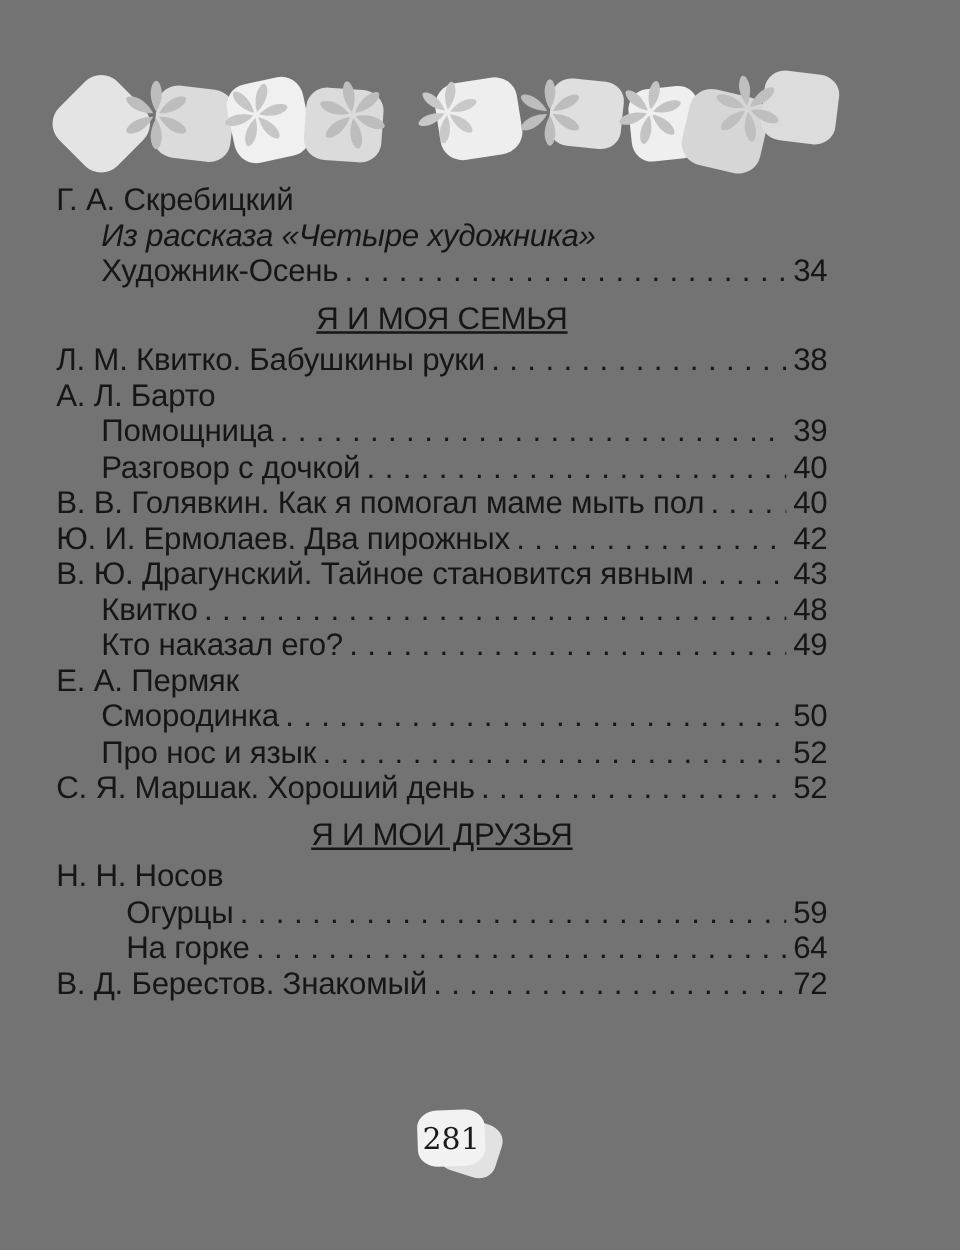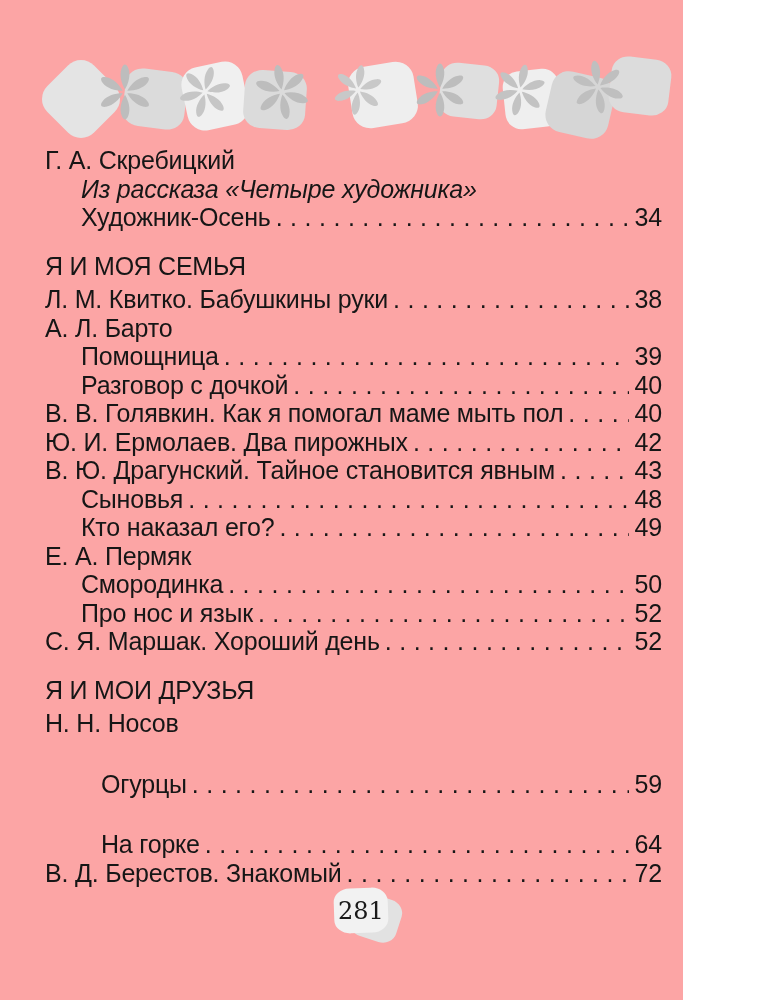--- a/index.html
+++ b/index.html
@@ -2,23 +2,23 @@
 <html><head>
 <meta charset="utf-8">
 <style>
   html, body {
     margin: 0;
     padding: 0;
     background: #ffffff;
   }
   .page {
     position: relative;
-    width: 683px;
+    width: 768px;
     height: 1000px;
-    background: #fca5a5;
+    background: #737373;
     overflow: hidden;
     font-family: "Liberation Sans", sans-serif;
     color: #161616;
   }
   
   .ornament {
     position: absolute;
     left: 0; top: 0;
     width: 768px; height: 150px;
   }
@@ -40,43 +40,45 @@
   }
   .toc-row {
     display: flex;
     align-items: baseline;
     line-height: 28.5px;
     white-space: nowrap;
   }
   .toc-row .title { flex: 0 0 auto; }
   .toc-row.italic .title { font-style: italic; }
   .toc-row.ind1 { padding-left: 36px; }
-  .toc-row.ind2 { padding-left: 56px; margin-top: 32px; }
+  .toc-row.ind2 { padding-left: 56px; }
   .leader {
     flex: 1 1 auto;
     overflow: hidden;
     white-space: nowrap;
     padding-left: 5px;
     min-width: 0;
   }
   .leader::after {
     content: "..................................................";
     letter-spacing: 7.5px;
   }
   .pagenum {
     flex: 0 0 auto;
     min-width: 30px;
     text-align: right;
     padding-left: 3px;
   }
   .section-heading {
+    text-align: center;
     line-height: 28.5px;
-    margin-top: 20px;
+    margin-top: 9px;
     margin-bottom: 5px;
     white-space: nowrap;
+    text-decoration: underline;
   }
   
   .badge-back {
     position: absolute;
     left: 352px; top: 896px;
     width: 48px; height: 44px;
     background: #e2e2e2;
     border-radius: 30%;
     transform: rotate(18deg);
     z-index: 1;
@@ -213,21 +215,21 @@
         <span class="title">Ю. И. Ермолаев. Два пирожных</span>
         <span class="leader"></span>
         <span class="pagenum">42</span>
       </div>
       <div class="toc-row">
         <span class="title">В. Ю. Драгунский. Тайное становится явным</span>
         <span class="leader"></span>
         <span class="pagenum">43</span>
       </div>
       <div class="toc-row ind1">
-        <span class="title">Сыновья</span>
+        <span class="title">Квитко</span>
         <span class="leader"></span>
         <span class="pagenum">48</span>
       </div>
       <div class="toc-row ind1">
         <span class="title">Кто наказал его?</span>
         <span class="leader"></span>
         <span class="pagenum">49</span>
       </div>
       <div class="toc-row">
         <span class="title">Е. А. Пермяк</span>

